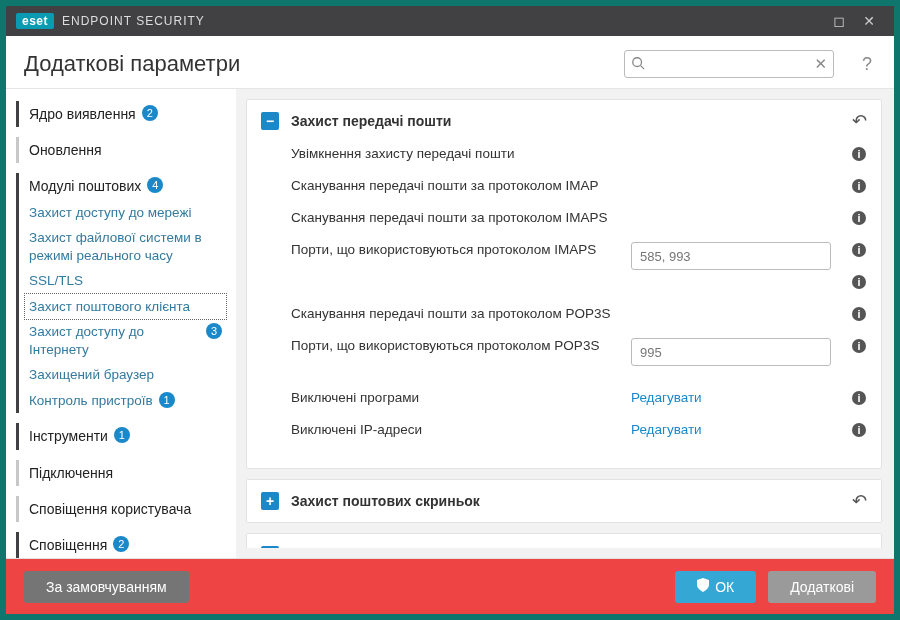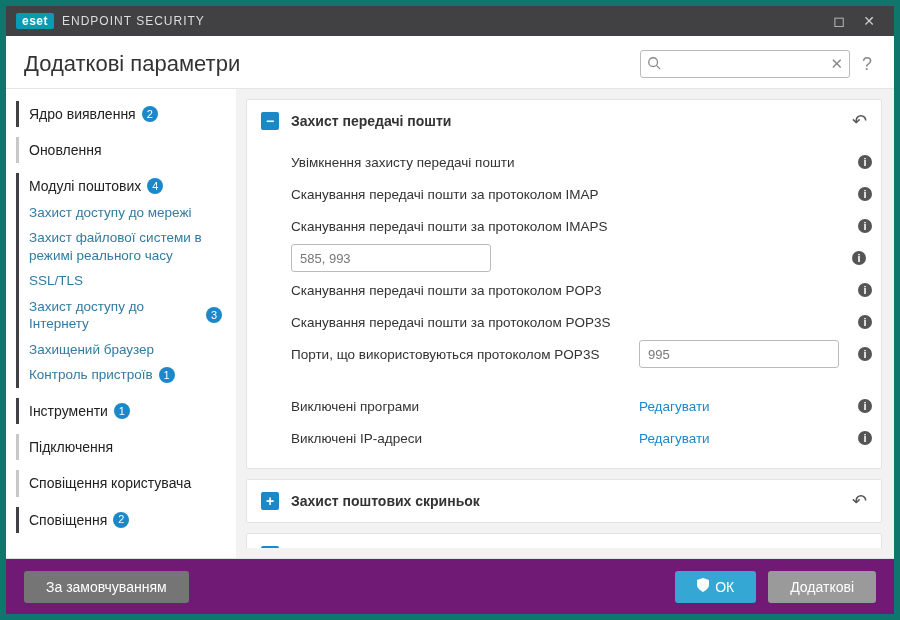--- a/index.html
+++ b/index.html
@@ -3,56 +3,56 @@
 <meta charset="utf-8">
 <style>
   * { box-sizing: border-box; margin: 0; padding: 0; font-family: "Segoe UI", Arial, sans-serif; }
   html, body { width: 900px; height: 620px; overflow: hidden; background: #fff; }
   .window { width: 900px; height: 620px; display: flex; flex-direction: column; border: 6px solid #0f766e; }
   .titlebar { height: 30px; background: #414042; color: #fff; display: flex; align-items: center; padding: 0 10px; font-size: 12px; }
   .titlebar .brand { background: #0a9bb3; color: #fff; font-weight: bold; padding: 1px 6px; border-radius: 2px; margin-right: 8px; font-size: 12px; letter-spacing: 0.5px; }
   .titlebar .prod { letter-spacing: 1px; font-weight: 300; color: #ddd; }
   .titlebar .spacer { flex: 1; }
   .titlebar .winbtn { width: 30px; text-align: center; color: #ccc; font-size: 14px; cursor: pointer; }
-  .header { display: flex; align-items: center; padding: 14px 18px 10px 18px; border-bottom: 1px solid #e5e5e5; gap: 8px; }
+  .header { display: flex; align-items: center; padding: 14px 18px 10px 18px; border-bottom: 1px solid #e5e5e5; gap: 24px; }
   .header h1 { font-size: 22px; font-weight: 400; color: #333; flex: 0 0 auto; }
   .header .hspacer { flex: 1; }
   .searchwrap { position: relative; width: 210px; }
   .search { width: 100%; height: 28px; border: 1px solid #bbb; border-radius: 3px; padding: 0 26px 0 26px; font-size: 13px; color: #555; }
   .searchwrap .sicon { position: absolute; left: 7px; top: 6px; color: #888; font-size: 14px; pointer-events: none; }
   .searchwrap .xicon { position: absolute; right: 7px; top: 5px; color: #888; font-size: 15px; cursor: pointer; }
   .help { color: #888; font-size: 18px; cursor: pointer; padding: 0 4px; }
   .body { flex: 1; display: flex; overflow: hidden; background: #fff; }
   .sidebar { width: 230px; padding: 12px 10px; overflow-y: auto; font-size: 14px; }
-  .navitem { display: flex; align-items: center; gap: 6px; padding: 4px 4px; color: #1a1a1a; cursor: pointer; line-height: 1.3; }
+  .navitem { display: flex; gap: 6px; padding: 4px 4px; color: #1a1a1a; cursor: pointer; line-height: 1.3; }
   .navitem.top { font-weight: 400; color: #222; }
   .navitem.sub { padding-left: 4px; color: #337a9f; font-size: 13.5px; }
   .navbar { border-left: 3px solid #414042; padding-left: 6px; margin-bottom: 10px; }
   .navbar.dim { border-left-color: #c8c8c8; }
   .badge { background: #1a88c9; color: #fff; font-size: 11px; min-width: 16px; height: 16px; border-radius: 8px; display: inline-flex; align-items: center; justify-content: center; padding: 0 4px; }
   .navitem.sub.selected { outline: 1px dotted #666; }
   .content { flex: 1; background: #f2f2f2; padding: 10px 6px 10px 10px; overflow: hidden; display: flex; }
   .scroll { flex: 1; overflow-y: auto; padding-right: 6px; }
   .panel { background: #fff; border: 1px solid #e3e3e3; border-radius: 2px; margin-bottom: 10px; }
   .panelhead { display: flex; align-items: center; padding: 10px 14px; gap: 12px; cursor: pointer; }
   .expicon { width: 18px; height: 18px; background: #1a88c9; color: #fff; display: flex; align-items: center; justify-content: center; font-weight: bold; font-size: 14px; border-radius: 2px; flex: 0 0 18px; }
   .panelhead .title { font-weight: 600; font-size: 14px; color: #333; flex: 1; }
   .reset { color: #555; font-size: 18px; cursor: pointer; }
   .panelbody { padding: 4px 14px 14px 44px; }
-  .row { display: flex; align-items: center; min-height: 32px; gap: 18px; font-size: 13.5px; color: #333; }
+  .row { display: flex; min-height: 32px; gap: 10px; font-size: 13.5px; color: #333; }
   .row .label { flex: 0 0 330px; }
   .row .control { flex: 0 0 200px; }
   .row .info { margin-left: auto; color: #555; cursor: pointer; }
   .row .info svg { width: 16px; height: 16px; display: block; }
   .toggle { width: 38px; height: 20px; background: #1a88c9; border-radius: 10px; position: relative; cursor: pointer; }
   .toggle::after { content: ""; position: absolute; width: 14px; height: 14px; background: #fff; border-radius: 50%; top: 3px; right: 3px; }
   .txt { width: 200px; height: 28px; border: 1px solid #bbb; border-radius: 3px; padding: 0 8px; font-size: 13px; color: #777; }
   .link { color: #1a88c9; cursor: pointer; font-size: 13.5px; }
   .row.spaced { margin-top: 20px; }
-  .footer { height: 56px; background: #701a75; border-top: 1px solid #e0e0e0; display: flex; align-items: center; padding: 0 18px; gap: 12px; }
+  .footer { height: 56px; background: #ef4444; border-top: 1px solid #e0e0e0; display: flex; align-items: center; padding: 0 18px; gap: 12px; }
   .btn { height: 32px; border: none; border-radius: 3px; padding: 0 22px; font-size: 14px; cursor: pointer; }
   .btn.default { background: #757575; color: #fff; }
   .btn.ok { background: #34a7d4; color: #fff; display: inline-flex; align-items: center; gap: 6px; }
   .btn.cancel { background: #9a9a9a; color: #fff; }
   .fspacer { flex: 1; }
   .scroll::-webkit-scrollbar { width: 8px; }
   .scroll::-webkit-scrollbar-thumb { background: #c4c4c4; border-radius: 4px; }
   .scroll::-webkit-scrollbar-track { background: #eee; }
 </style>
 </head>
@@ -107,20 +107,23 @@
         </div>
         <div class="navitem sub">
           <span>Захист доступу до мережі</span>
         </div>
         <div class="navitem sub">
           <span>Захист файлової системи в режимі реального часу</span>
         </div>
         <div class="navitem sub">
           <span>SSL/TLS</span>
         </div>
+        <div class="navitem sub selected">
+          <span>Захист поштового клієнта</span>
+        </div>
         <div class="navitem sub">
           <span>Захист доступу до Інтернету</span>
           <span class="badge">3</span>
         </div>
         <div class="navitem sub">
           <span>Захищений браузер</span>
         </div>
         <div class="navitem sub">
           <span>Контроль пристроїв</span>
           <span class="badge">1</span>
@@ -189,30 +192,30 @@
               <span class="label">Сканування передачі пошти за протоколом IMAPS</span>
               <span class="control"><span class="toggle"></span></span>
               <span class="info">
                   <svg viewBox="0 0 16 16">
                     <circle cx="8" cy="8" r="7" fill="#555"></circle>
                     <text x="8" y="12" text-anchor="middle" fill="#fff" font-size="11" font-family="serif" font-weight="bold">i</text>
                   </svg>
                 </span>
             </div>
             <div class="row">
+              <span class="label">Порти, що використовуються протоколом IMAPS</span>
               <span class="control"><input class="txt" value="585, 993" style=""></span>
               <span class="info">
                   <svg viewBox="0 0 16 16">
                     <circle cx="8" cy="8" r="7" fill="#555"></circle>
                     <text x="8" y="12" text-anchor="middle" fill="#fff" font-size="11" font-family="serif" font-weight="bold">i</text>
                   </svg>
                 </span>
             </div>
             <div class="row">
-              <span class="label">Сканування передачі пошти за протоколом POP3</span>
               <span class="control"><span class="toggle"></span></span>
               <span class="info">
                   <svg viewBox="0 0 16 16">
                     <circle cx="8" cy="8" r="7" fill="#555"></circle>
                     <text x="8" y="12" text-anchor="middle" fill="#fff" font-size="11" font-family="serif" font-weight="bold">i</text>
                   </svg>
                 </span>
             </div>
             <div class="row">
               <span class="label">Сканування передачі пошти за протоколом POP3S</span>

